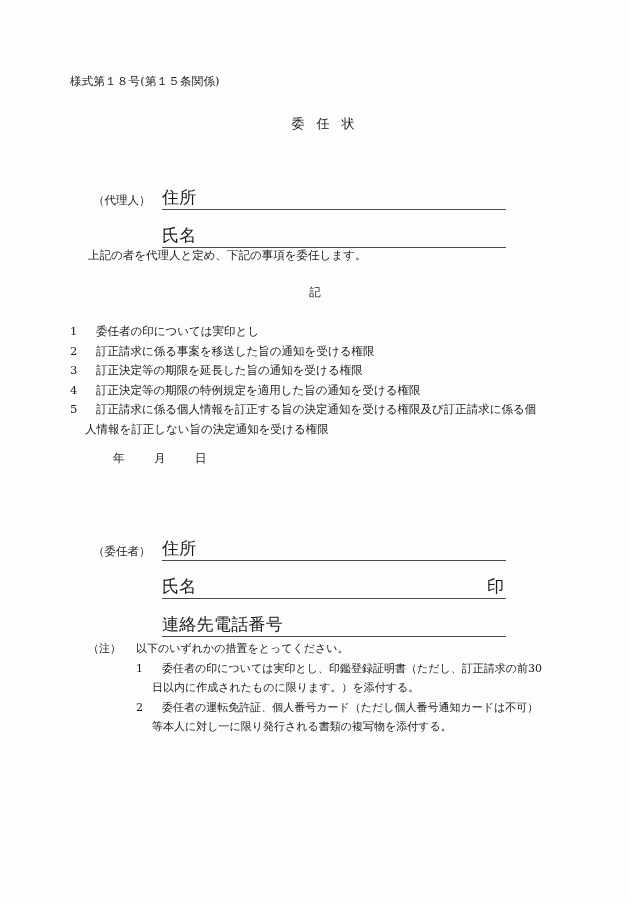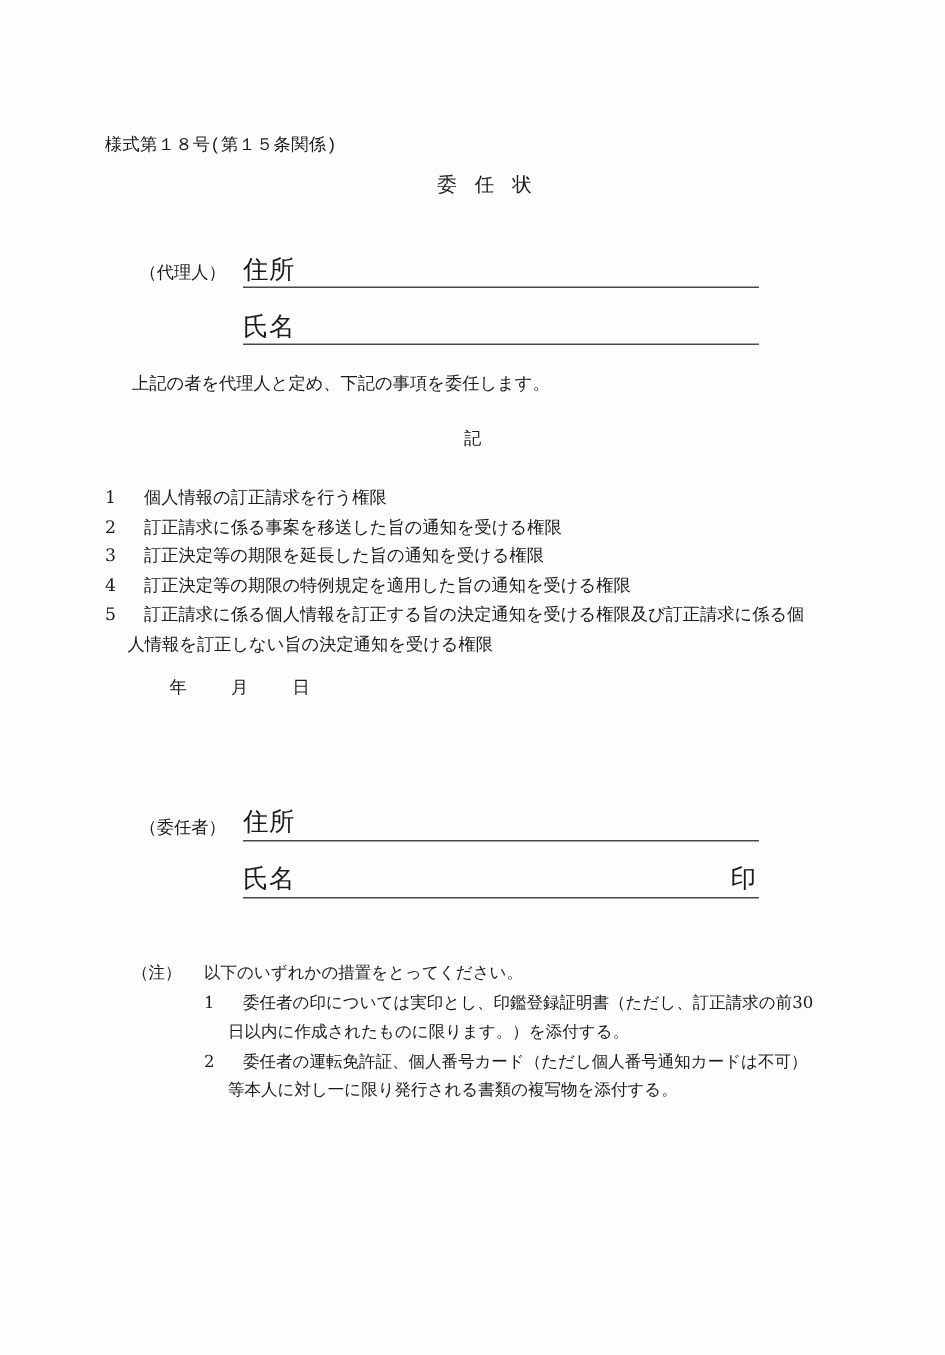--- a/index.html
+++ b/index.html
@@ -26,43 +26,42 @@
   
   .abs {
     position: absolute;
     white-space: pre;
     line-height: 1;
   }
 
   
   .form-no {
     left: 70px;
-    top: 92px;
+    top: 76px;
     font-size: 11.5px;
     letter-spacing: 0.2px;
-    font-family: Liberation Mono, monospace;
   }
 
   .doc-title {
     left: 0;
     right: 0;
     top: 117px;
     text-align: center;
     font-size: 13px;
     letter-spacing: 12px;
     text-indent: 12px;
     margin-left: 16px;
   }
 
   
   .party-block {
     position: absolute;
     left: 93px;
   }
-  .party-block.agent   { top: 154px; font-family: Liberation Serif, serif; }
+  .party-block.agent   { top: 172px; }
   .party-block.client  { top: 523px; }
 
   .party-row {
     display: flex;
     align-items: flex-end;
     height: 38px;
   }
   .party-row .party-tag {
     width: 69px;
     font-size: 11.5px;
@@ -188,21 +187,21 @@
   </div>
 
   <div class="abs lead-sentence">上記の者を代理人と定め、下記の事項を委任します。</div>
 
   <div class="abs kiji">記</div>
 
   <div class="auth-list">
     <div class="auth-item">
       <span class="num">1</span>
       <span class="txt">
-        <span>個人情報の訂正請求を行う権限</span>
+        <span>委任者の印については実印とし</span>
       </span>
     </div>
     <div class="auth-item">
       <span class="num">2</span>
       <span class="txt">
         <span>訂正請求に係る事案を移送した旨の通知を受ける権限</span>
       </span>
     </div>
     <div class="auth-item">
       <span class="num">3</span>
@@ -237,20 +236,24 @@
     </div>
     <div class="party-row">
       <span class="party-tag"></span>
       <span class="field">
         <span class="fld-label">氏名</span>
         <span class="fld-seal">印</span>
       </span>
     </div>
     <div class="party-row">
       <span class="party-tag"></span>
+      <span class="field">
+        <span class="fld-label">連絡先電話番号</span>
+        <span class="fld-value"></span>
+      </span>
     </div>
   </div>
 
   <div class="notes">
     <div class="notes-head">
       <span class="tag">（注）</span>
       <span>以下のいずれかの措置をとってください。</span>
     </div>
     <div class="note-item">
       <span class="num">1</span>

